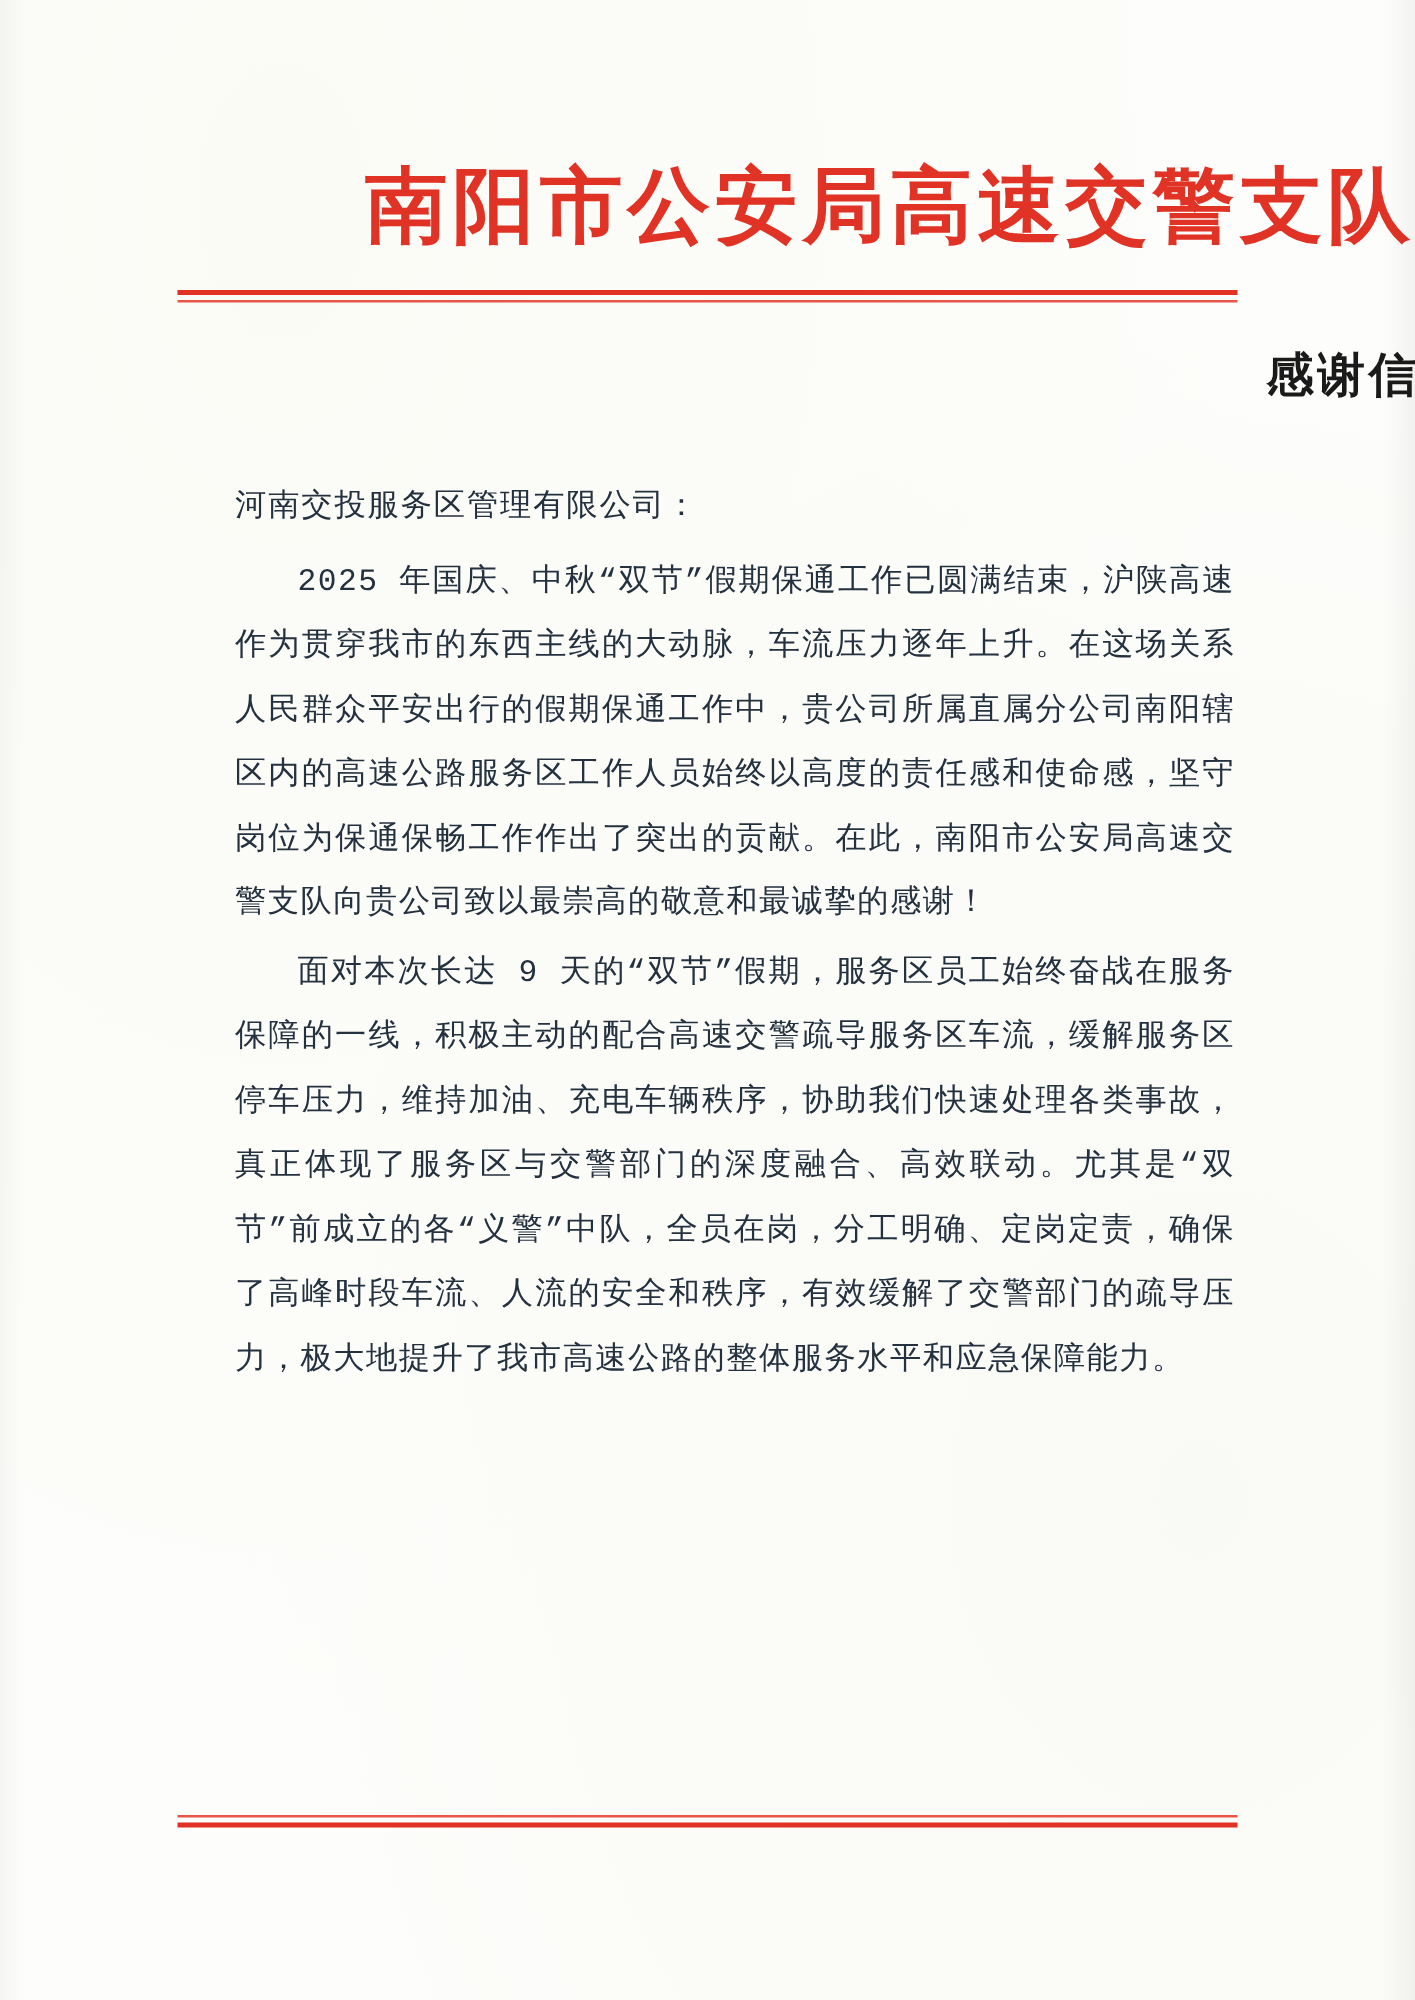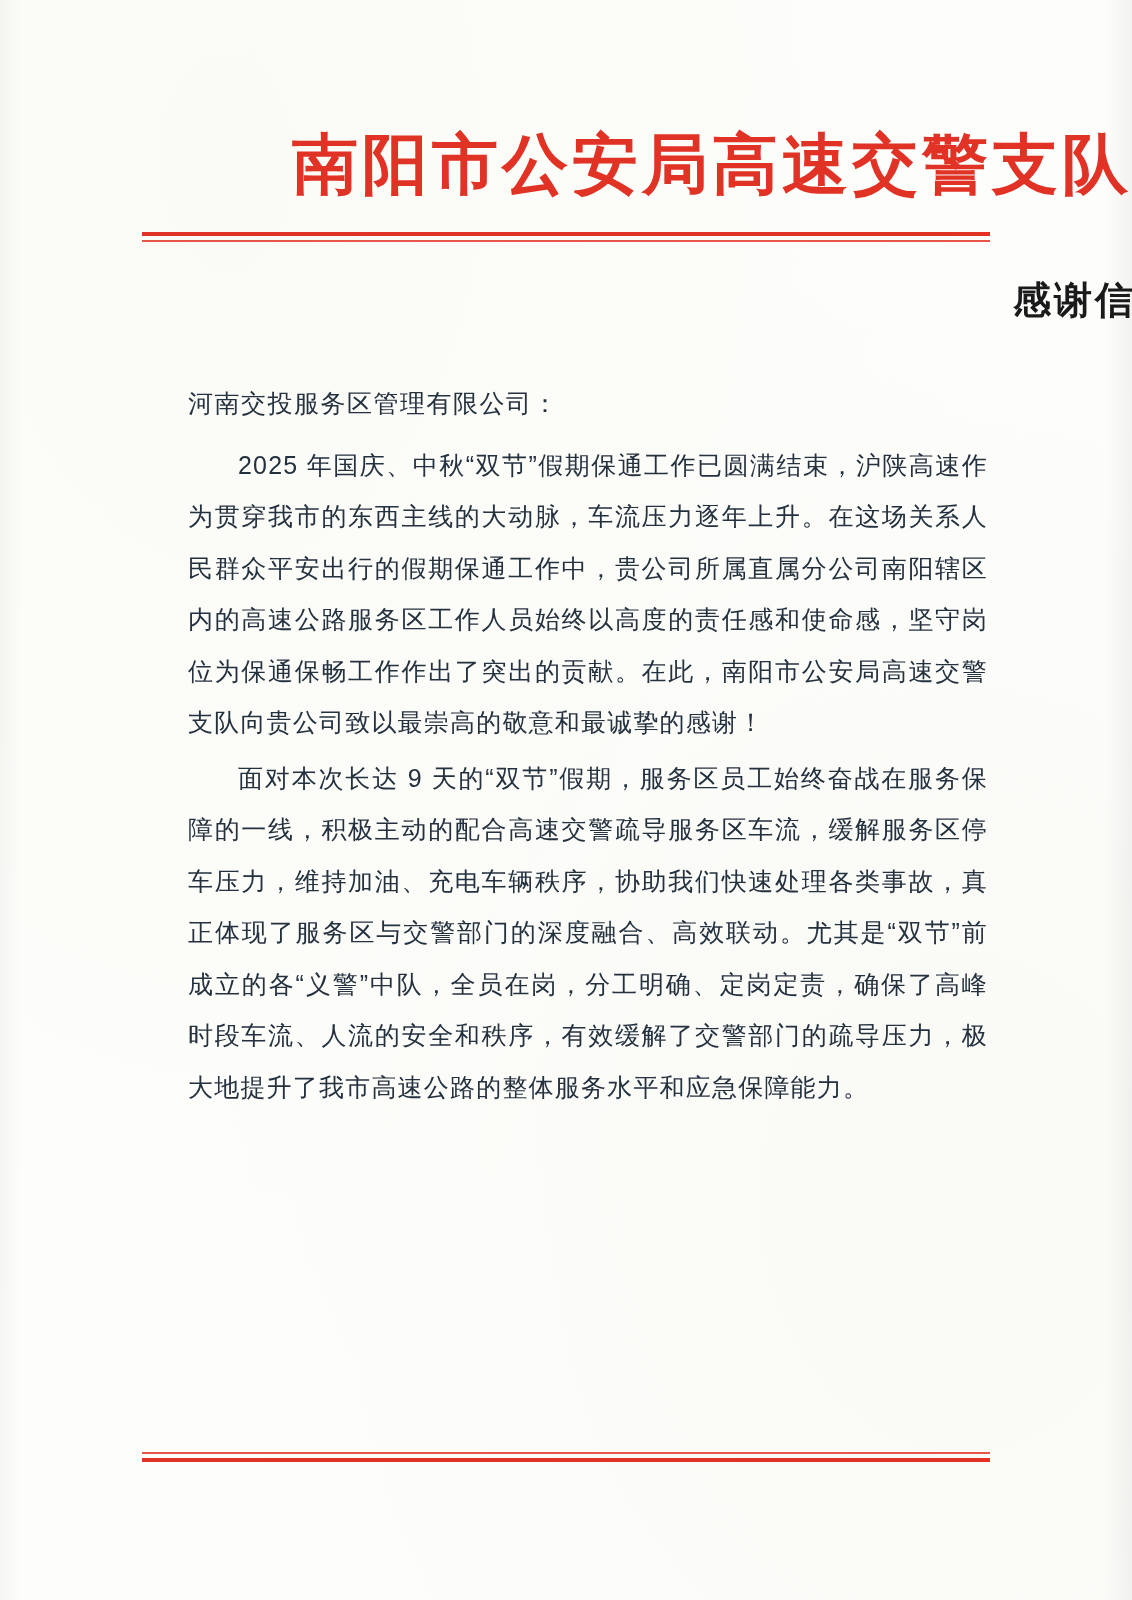--- a/index.html
+++ b/index.html
@@ -86,21 +86,21 @@
   .salutation {
     font-family: "DejaVu Serif", serif;
     font-size: 25px;
     color: #24313f;
     letter-spacing: 1.5px;
     margin-bottom: 12px;
     line-height: 1.9;
   }
 
   .para {
-    font-family: Liberation Sans, sans-serif;
+    font-family: Liberation Mono, monospace;
     font-size: 25px;
     color: #24313f;
     letter-spacing: 1.2px;
     line-height: 2.06;
     text-align: justify;
     text-justify: inter-character;
     text-indent: 2em;
     margin: 0 0 4px 0;
   }
 

